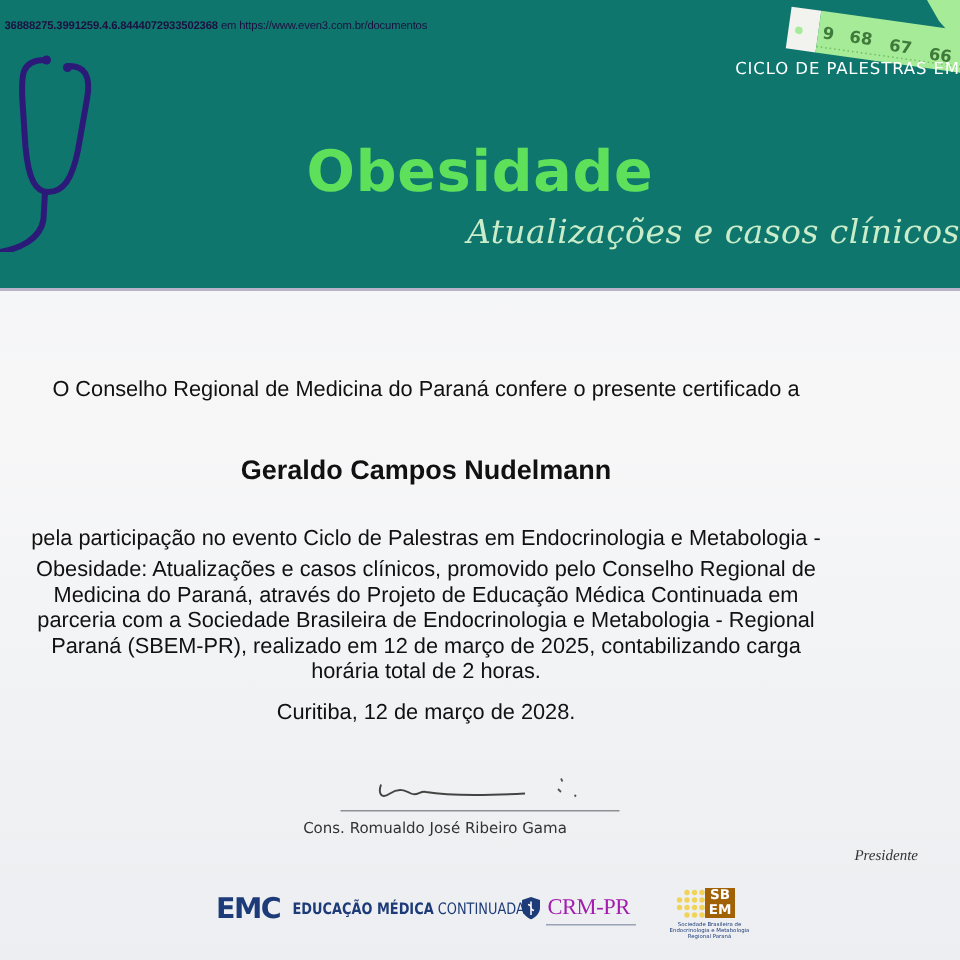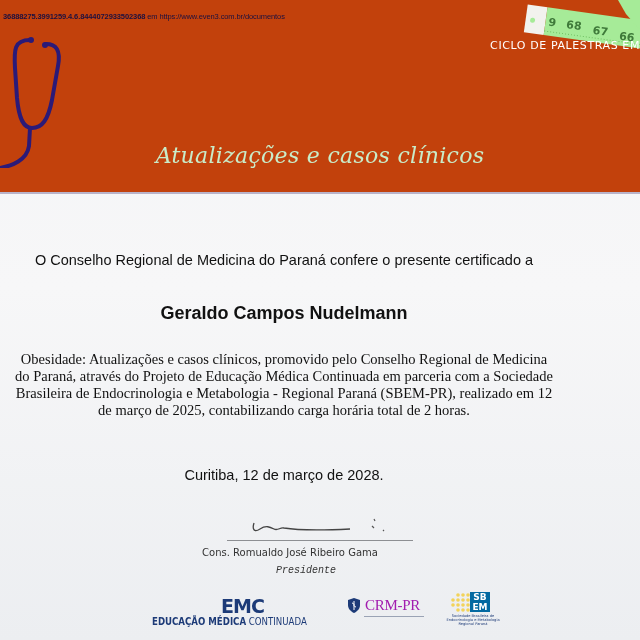--- a/index.html
+++ b/index.html
@@ -4,21 +4,21 @@
   <style>
     * { margin: 0; padding: 0; box-sizing: border-box; }
     html, body { width: 640px; height: 640px; overflow: hidden; }
     body {
       position: relative;
       font-family: "Liberation Sans", sans-serif;
       background: linear-gradient(180deg, #f3f4f6 0%, #f7f7f8 45%, #eceef1 100%);
     }
     .header {
       position: absolute; left: 0; top: 0; width: 640px; height: 192px;
-      background: #c2410c;
+      background: #0f766e;
       overflow: hidden;
     }
     .header-edge {
       position: absolute; left: 0; top: 192px; width: 640px; height: 2px;
       background: #b9b3c9;
     }
     .code-line {
       position: absolute; left: 3px; top: 12px;
       font-size: 7.5px; color: #1b1040; white-space: nowrap;
       letter-spacing: -0.1px;
@@ -36,48 +36,48 @@
       position: absolute; left: 0; width: 640px; top: 56px; text-align: center;
       font-family: "DejaVu Sans", sans-serif; font-size: 11px; font-weight: bold; color: #ffffff;
       letter-spacing: 1.1px;
     }
     .title {
       position: absolute; left: 0; width: 640px; top: 92px; text-align: center;
       font-family: "DejaVu Sans", sans-serif; font-weight: bold; font-size: 38px;
       color: #5ee05a; letter-spacing: 0.5px;
     }
     .subtitle {
-      position: absolute; left: 0; width: 640px; top: 143px; text-align: center;
+      position: absolute; left: 0; width: 640px; top: 143px; text-align: right;
       font-family: "DejaVu Serif", serif; font-style: italic; font-size: 22px;
       color: #c9ecc9; letter-spacing: 0.3px;
     }
     .body-text {
       position: absolute; left: 0; width: 568px; text-align: center;
       color: #111111; font-size: 14.5px;
     }
     .confers { top: 252px; }
     .recipient { top: 303px; font-weight: bold; font-size: 18px; }
     .paragraph { top: 351px; line-height: 17px; }
     .paragraph .p1 { display: block; margin-bottom: 4px; }
-    .paragraph .p2 { display: block; font-family: Liberation Serif, serif; }
+    .paragraph .p2 { display: block; }
     .place-date { top: 467px; font-size: 14.5px; }
     .signature { position: absolute; left: 250px; top: 515px; width: 145px; height: 22px; }
     .sig-line {
       position: absolute; left: 227px; top: 540px; width: 186px; height: 1px; background: #8d8f93;
     }
     .signer {
       position: absolute; left: 0; width: 580px; top: 547px; text-align: center;
       font-family: "DejaVu Sans", sans-serif; font-size: 10px; color: #333;
     }
     .signer-role {
-      position: absolute; left: 0; width: 612px; top: 565px; text-align: center;
-      font-family: Liberation Mono, monospace; font-style: italic; font-size: 10px; color: #333;
+      position: absolute; left: 0; width: 612px; top: 565px; text-align: right;
+      font-family: Liberation Serif, serif; font-style: italic; font-size: 10px; color: #333;
     }
     .logos { position: absolute; left: 0; top: 590px; width: 640px; height: 40px; }
-    .emc-logo { position: absolute; left: 144px; top: 7px; height: 18px; display: flex; align-items: center; flex-direction: column; }
+    .emc-logo { position: absolute; left: 144px; top: 7px; height: 18px; display: flex; align-items: center; }
     .emc-mark {
       font-family: "DejaVu Sans", sans-serif; font-weight: bold; font-size: 19px;
       color: #1d3b78; letter-spacing: -1px; line-height: 18px;
     }
     .emc-text {
       margin-left: 8px; font-family: "DejaVu Sans", sans-serif; font-size: 10.5px;
       color: #1d3b78; white-space: nowrap; transform: scaleX(0.82); transform-origin: left center;
     }
     .emc-text b { font-weight: bold; }
     .crm-logo { position: absolute; left: 347px; top: 7px; display: flex; align-items: center; }
@@ -85,21 +85,21 @@
     .crm-text {
       margin-left: 4px; font-family: "Liberation Serif", serif; font-size: 15px; color: #a21caf;
       letter-spacing: -0.3px;
     }
     .crm-sub {
       position: absolute; left: 364px; top: 26px; width: 60px; height: 1px; background: #9aa3b5;
     }
     .sbem-logo { position: absolute; left: 444px; top: 2px; width: 58px; height: 38px; }
     .sbem-dots { position: absolute; left: 4px; top: 0; width: 22px; height: 20px; }
     .sbem-box {
-      position: absolute; left: 26px; top: 0; width: 20px; height: 20px; background: #0369a1;
+      position: absolute; left: 26px; top: 0; width: 20px; height: 20px; background: #a16207;
       color: #fff; font-family: "DejaVu Sans", sans-serif; font-weight: bold; font-size: 9px;
       line-height: 9.5px; text-align: center; padding-top: 1px;
     }
     .sbem-caption {
       position: absolute; left: 0; top: 22px; width: 58px; text-align: center;
       font-family: "DejaVu Sans", sans-serif; font-size: 3.6px; line-height: 4.2px; color: #1d3b78;
     }
   </style>
 </head>
 <body>
@@ -125,28 +125,30 @@
       <text x="27" y="30" font-family="DejaVu Sans, sans-serif" font-size="11" font-weight="bold" fill="#3f7a3a">9</text>
       <text x="45" y="30" font-family="DejaVu Sans, sans-serif" font-size="11" font-weight="bold" fill="#3f7a3a">68</text>
       <text x="72" y="32" font-family="DejaVu Sans, sans-serif" font-size="11" font-weight="bold" fill="#3f7a3a">67</text>
       <text x="99" y="34" font-family="DejaVu Sans, sans-serif" font-size="11" font-weight="bold" fill="#3f7a3a">66</text>
       <path d="M24 36 H134" stroke="#6fbf62" stroke-width="1" stroke-dasharray="1 2"></path>
     </g>
     <path d="M98 0 L 120 0 L 120 30 L 106 14 Z" fill="#a6eb98"></path>
   </svg>
 
   <div class="cycle1">CICLO DE PALESTRAS EM</div>
+  <div class="title">Obesidade</div>
   <div class="subtitle">Atualizações e casos clínicos</div>
 </div>
 <div class="header-edge"></div>
 
 <div class="body-text confers">O Conselho Regional de Medicina do Paraná confere o presente certificado a</div>
 <div class="body-text recipient">Geraldo Campos Nudelmann</div>
 
 <div class="body-text paragraph">
+  <span class="p1">pela participação no evento Ciclo de Palestras em Endocrinologia e Metabologia -</span>
   <span class="p2" style="padding: 0 14px;">Obesidade: Atualizações e casos clínicos, promovido pelo Conselho Regional de Medicina do Paraná, através do Projeto de Educação Médica Continuada em parceria com a Sociedade Brasileira de Endocrinologia e Metabologia - Regional Paraná (SBEM-PR), realizado em 12 de março de 2025, contabilizando carga horária total de 2 horas.</span>
 </div>
 
 <div class="body-text place-date">Curitiba, 12 de março de 2028.</div>
 
 <svg class="signature" viewBox="0 0 145 22">
   <path d="M4 8 C 2 14, 4 18, 10 14 C 16 10, 20 12, 24 14 C 28 16, 30 12, 34 13 C 40 14, 60 16, 100 14" fill="none" stroke="#444" stroke-width="1.3"></path>
   <path d="M124 4 L 125 6 M 122 11 L 124 13 M 133 15 L 134 16" stroke="#555" stroke-width="1.2"></path>
 </svg>
 <div class="sig-line"></div>

